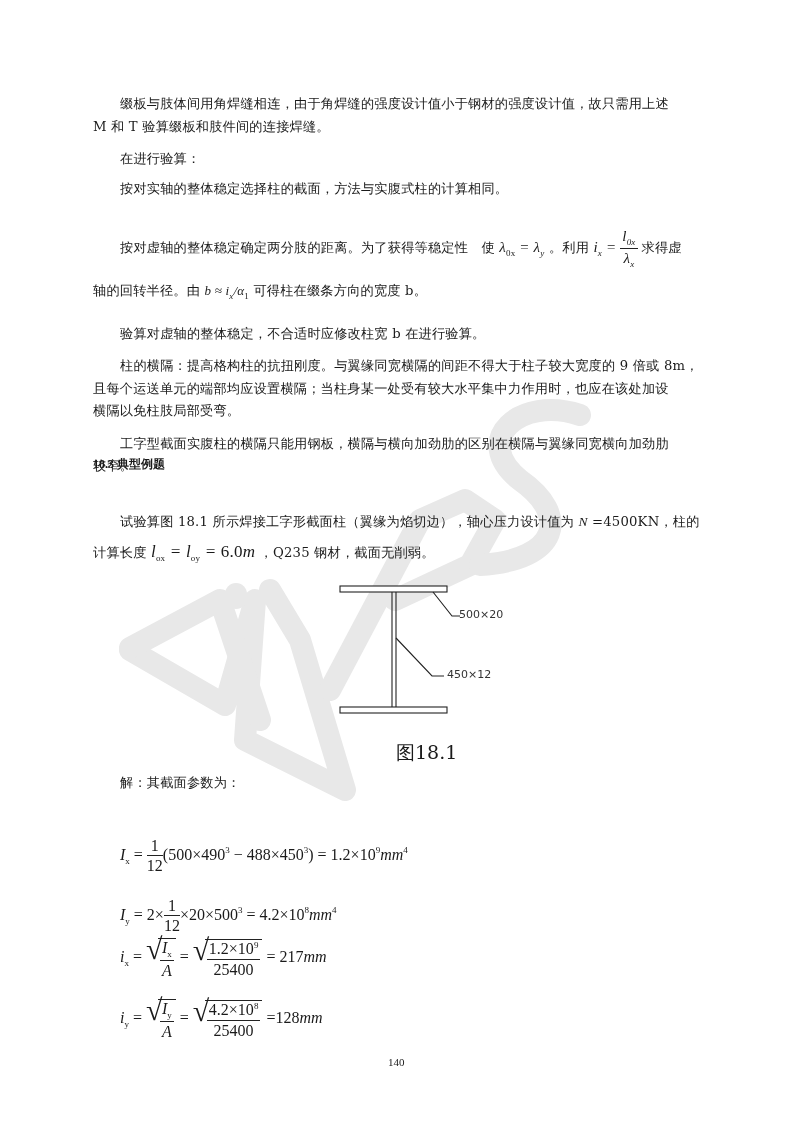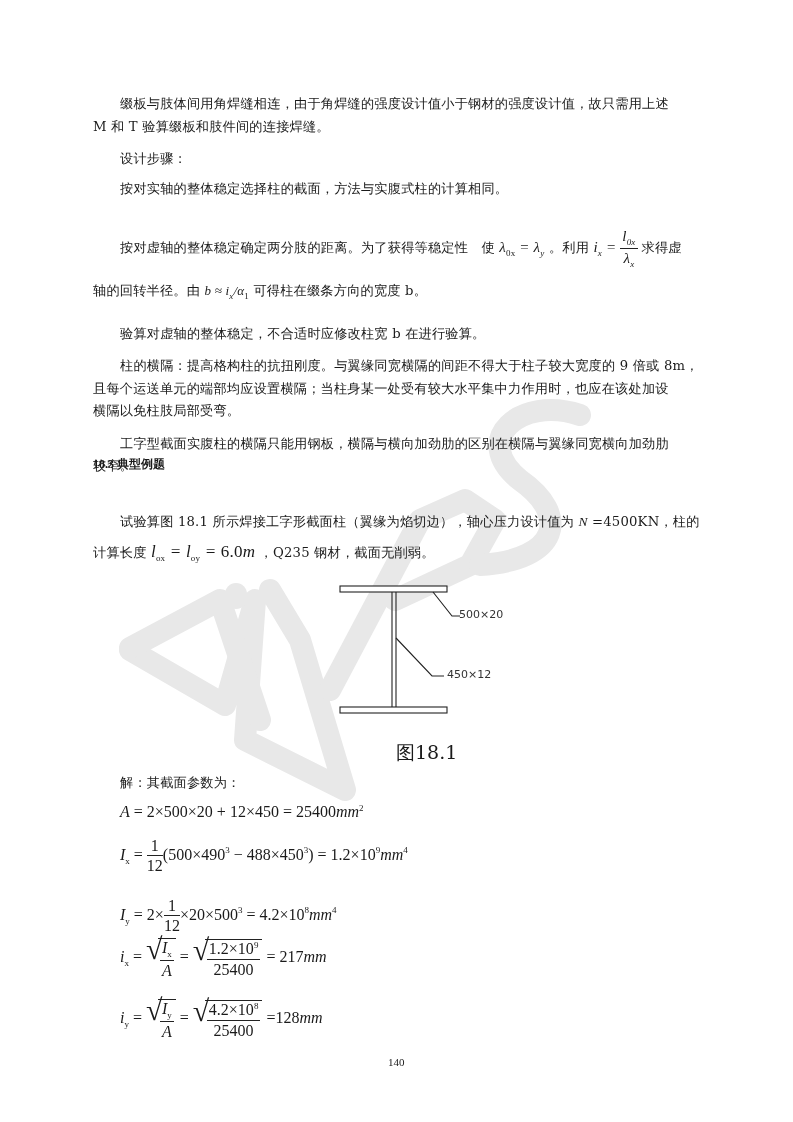--- a/index.html
+++ b/index.html
@@ -45,21 +45,21 @@
 
       <path d="M580,415 C520,395 470,440 520,480 C570,515 560,560 480,565"></path>
     </g>
   </svg>
 
   <div class="content">
 
     <div class="p indent" style="top:93px">缀板与肢体间用角焊缝相连，由于角焊缝的强度设计值小于钢材的强度设计值，故只需用上述</div>
     <div class="p flush" style="top:116px">M 和 T 验算缀板和肢件间的连接焊缝。</div>
 
-    <div class="p indent" style="top:148px">设计步骤：</div>
+    <div class="p indent" style="top:148px">在进行验算：</div>
 
     <div class="p indent" style="top:178px">按对实轴的整体稳定选择柱的截面，方法与实腹式柱的计算相同。</div>
 
     <div class="p indent" style="top:229px">
       <span>按对虚轴的整体稳定确定两分肢的距离。为了获得等稳定性　使</span>
       <span class="math">λ<sub class="up">0x</sub> = λ<sub>y</sub></span>
       <span>。利用</span>
       <span class="math">i<sub>x</sub> =
         <span class="frac"><span class="num">l<sub>0x</sub></span><span class="den">λ<sub>x</sub></span></span>
       </span>
@@ -108,23 +108,20 @@
           <polyline points="76,60 112,98 124,98" fill="none"></polyline>
         </g>
       </svg>
       <span class="fig-label" style="left:139px; top:30px">500×20</span>
       <span class="fig-label" style="left:127px; top:90px">450×12</span>
     </div>
     <div class="caption">图18.1</div>
 
     <div class="p indent" style="top:772px">解：其截面参数为：</div>
 
-    <div class="eq" style="top:803px">
-      <i>A</i> = 2×500×20 + 12×450 = 25400<i>mm</i><sup>2</sup>
-    </div>
 
     <div class="eq" style="top:838px">
       <i>I</i><sub>x</sub> =
       <span class="frac"><span class="num">1</span><span class="den">12</span></span>(500×490<sup>3</sup> − 488×450<sup>3</sup>) = 1.2×10<sup>9</sup><i>mm</i><sup>4</sup>
     </div>
 
     <div class="eq" style="top:898px">
       <i>I</i><sub>y</sub> = 2×<span class="frac"><span class="num">1</span><span class="den">12</span></span>×20×500<sup>3</sup> = 4.2×10<sup>8</sup><i>mm</i><sup>4</sup>
     </div>
 

